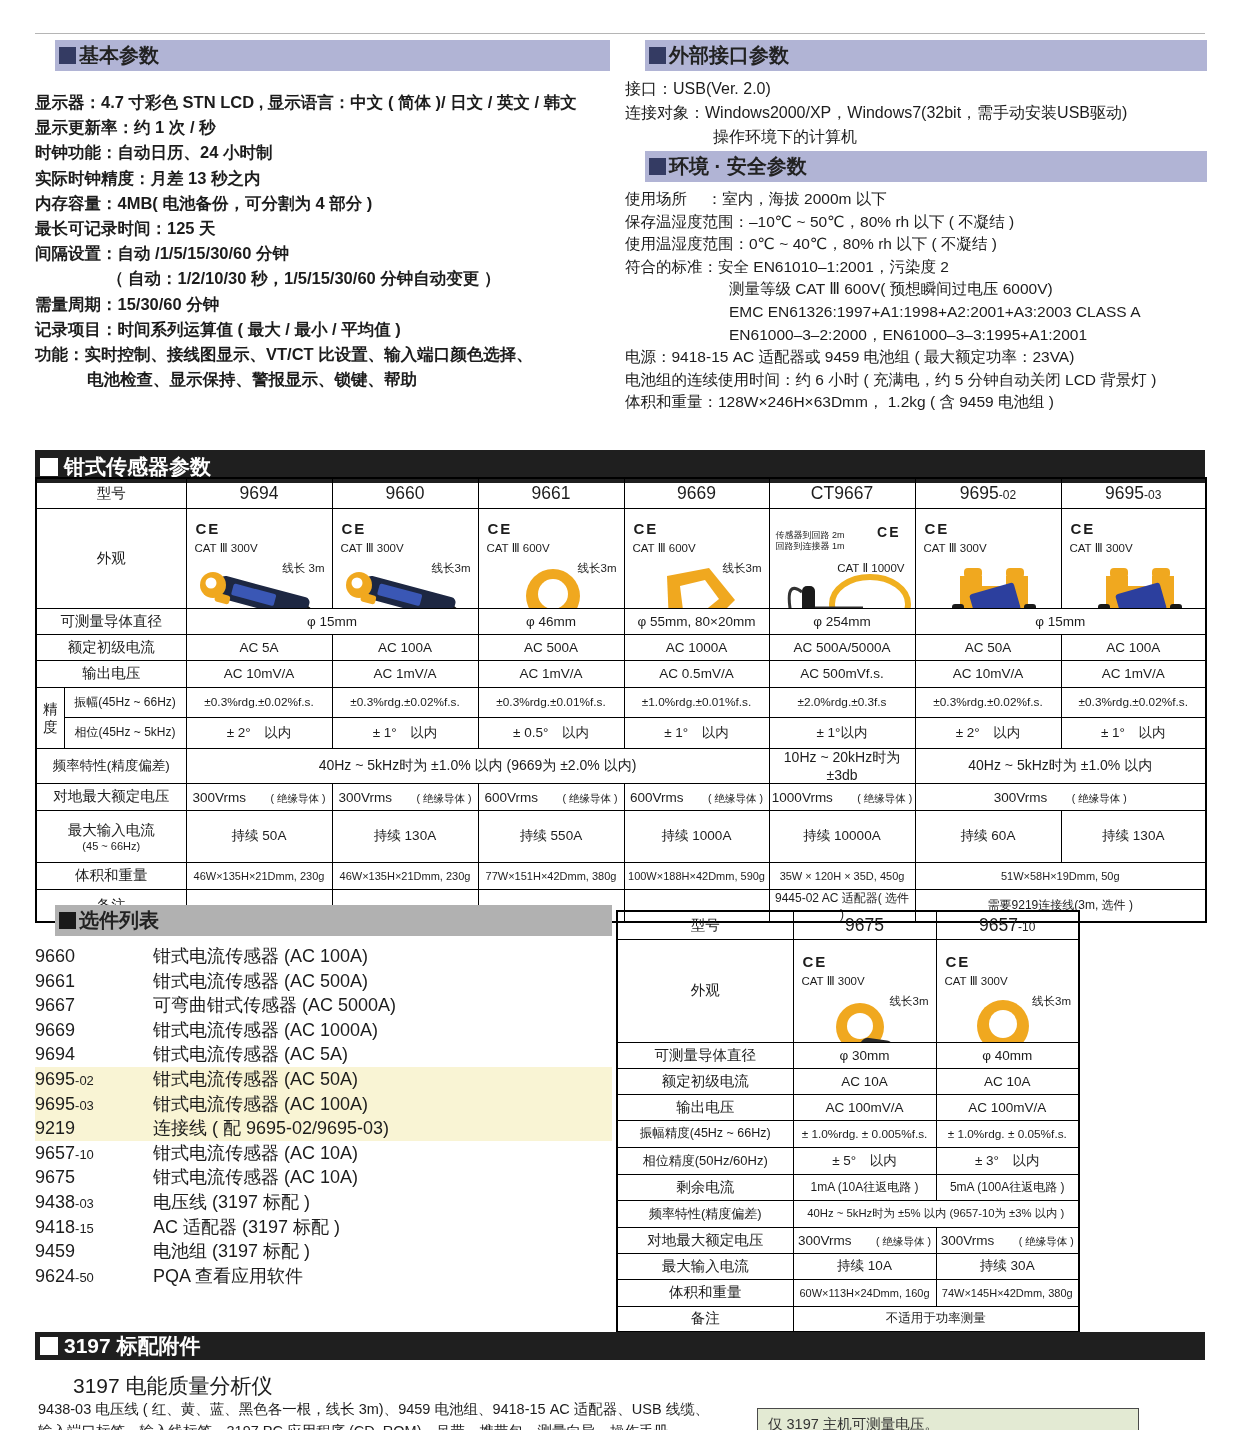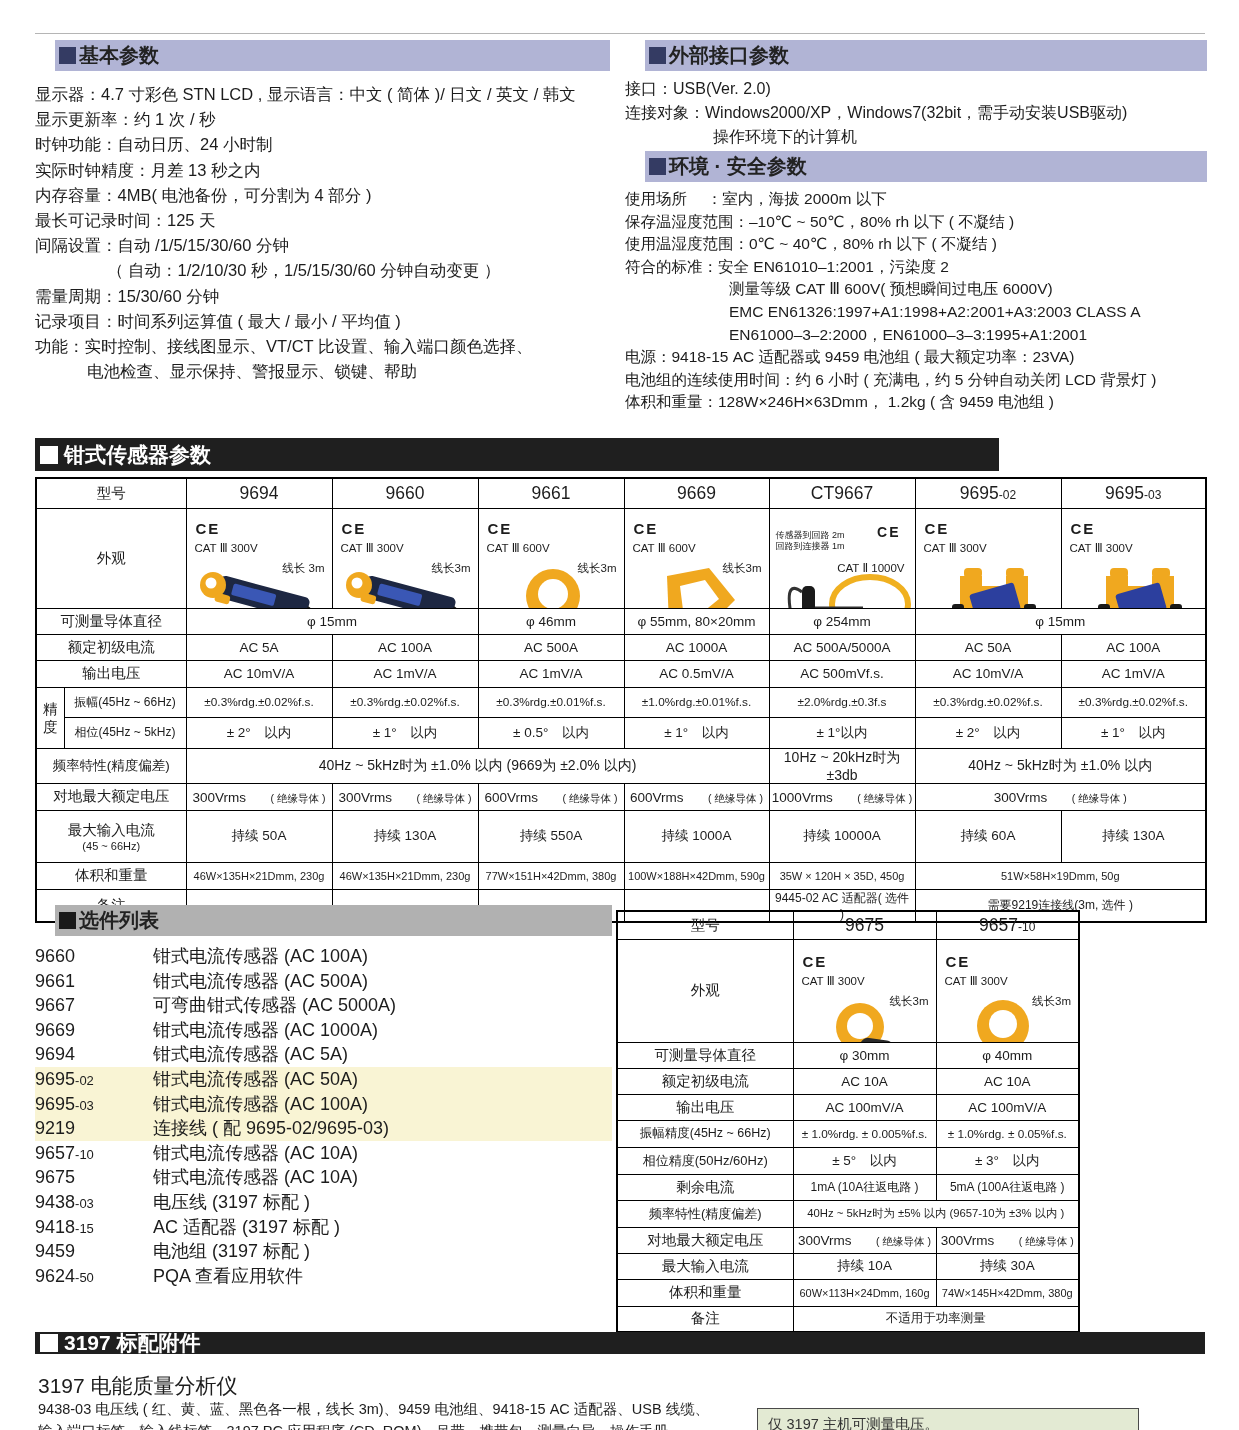--- a/index.html
+++ b/index.html
@@ -46,37 +46,37 @@
   .app .toplab{position:absolute;top:3px;right:8px;font-size:11.5px;}
   .app .tinynote{position:absolute;left:4px;bottom:6px;font-size:9px;text-align:left;line-height:11px;}
   .app .ce-r{position:absolute;right:12px;bottom:18px;font-size:14px;letter-spacing:2px;font-weight:bold;}
   
   .opt-item{height:24.6px;line-height:24.6px;font-size:18px;display:flex;}
   .opt-code{width:118px;flex:none;}
   .opt-desc{flex:1;}
   .hl{background:#f9f4d4;}
   .ms2{font-size:13px;}
   
-  .acc-title{font-size:21px;}
+  .acc-title{font-size:21px;margin-left:35px;}
   .acc-line{font-size:14.5px;line-height:22px;}
   .note-box{background:#e3ead3;border:1px solid #4a4a4a;font-size:14.5px;line-height:21.5px;padding:5px 10px;color:#333;margin-top:36px;}
   .topline{background:#b5b5b5;height:1px;}
 </style>
 </head>
 <body>
 
 <div id="page">
   <div class="abs topline" style="left:35px;top:33px;width:1170px;"></div>
 
   <div class="abs" style="left:35px;top:40px;width:575px;">
     <div class="sec-h lav">
         <span class="sq"></span>
         <span>基本参数</span>
       </div>
-    <div class="spec" style="padding-top:11px;">
+    <div class="spec" style="padding-top:19px;font-weight:bold;">
       <div>显示器：4.7 寸彩色 STN LCD , 显示语言：中文 ( 简体 )/ 日文 / 英文 / 韩文</div>
       <div>显示更新率：约 1 次 / 秒</div>
       <div>时钟功能：自动日历、24 小时制</div>
       <div>实际时钟精度：月差 13 秒之内</div>
       <div>内存容量：4MB( 电池备份，可分割为 4 部分 )</div>
       <div>最长可记录时间：125 天</div>
       <div>间隔设置：自动 /1/5/15/30/60 分钟</div>
       <div class="ind72">（ 自动：1/2/10/30 秒，1/5/15/30/60 分钟自动变更 ）</div>
       <div>需量周期：15/30/60 分钟</div>
       <div>记录项目：时间系列运算值 ( 最大 / 最小 / 平均值 )</div>
@@ -109,21 +109,21 @@
       <div>符合的标准：安全 EN61010–1:2001，污染度 2</div>
       <div class="ind100">测量等级 CAT Ⅲ 600V( 预想瞬间过电压 6000V)</div>
       <div class="ind100">EMC EN61326:1997+A1:1998+A2:2001+A3:2003 CLASS A</div>
       <div class="ind100">EN61000–3–2:2000，EN61000–3–3:1995+A1:2001</div>
       <div>电源：9418-15 AC 适配器或 9459 电池组 ( 最大额定功率：23VA)</div>
       <div>电池组的连续使用时间：约 6 小时 ( 充满电，约 5 分钟自动关闭 LCD 背景灯 )</div>
       <div>体积和重量：128W×246H×63Dmm， 1.2kg ( 含 9459 电池组 )</div>
     </div>
   </div>
 
-  <div class="abs blackbar" style="left:35px;top:438px;width:964px;">
+  <div class="abs blackbar" style="left:35px;top:450px;width:1170px;">
     <span class="sq"></span>
       <span>钳式传感器参数</span>
   </div>
 
   <table class="abs t" style="left:35px;top:477px;width:1170px;">
     <colgroup>
         <col style="width:28px">
         <col style="width:122px">
         <col style="width:146px">
         <col style="width:146px">
@@ -510,21 +510,21 @@
       <td class="small">60W×113H×24Dmm, 160g</td>
       <td class="small">74W×145H×42Dmm, 380g</td>
     </tr>
     <tr style="height:26px">
       <td class="lbl">备注</td>
       <td colspan="2" style="font-size:12.5px">不适用于功率测量</td>
     </tr>
   </tbody>
     </table>
 
-  <div class="abs blackbar" style="left:35px;top:1332px;width:1170px;height:22px;text-align:right;">
+  <div class="abs blackbar" style="left:35px;top:1332px;width:1170px;height:28px;text-align:right;">
     <span class="sq"></span>
       <span>3197 标配附件</span>
   </div>
   <div class="abs acc-title" style="left:38px;top:1372px;">3197 电能质量分析仪</div>
   <div class="abs" style="left:38px;top:1398px;width:720px;">
     <div class="acc-line">9438-03 电压线 ( 红、黄、蓝、黑色各一根，线长 3m)、9459 电池组、9418-15 AC 适配器、USB 线缆、</div>
     <div class="acc-line">输入端口标签、输入线标签、3197 PC 应用程序 (CD–ROM)、吊带、携带包、测量向导、操作手册</div>
   </div>
 
   <div class="abs note-box" style="left:757px;top:1372px;width:360px;">

